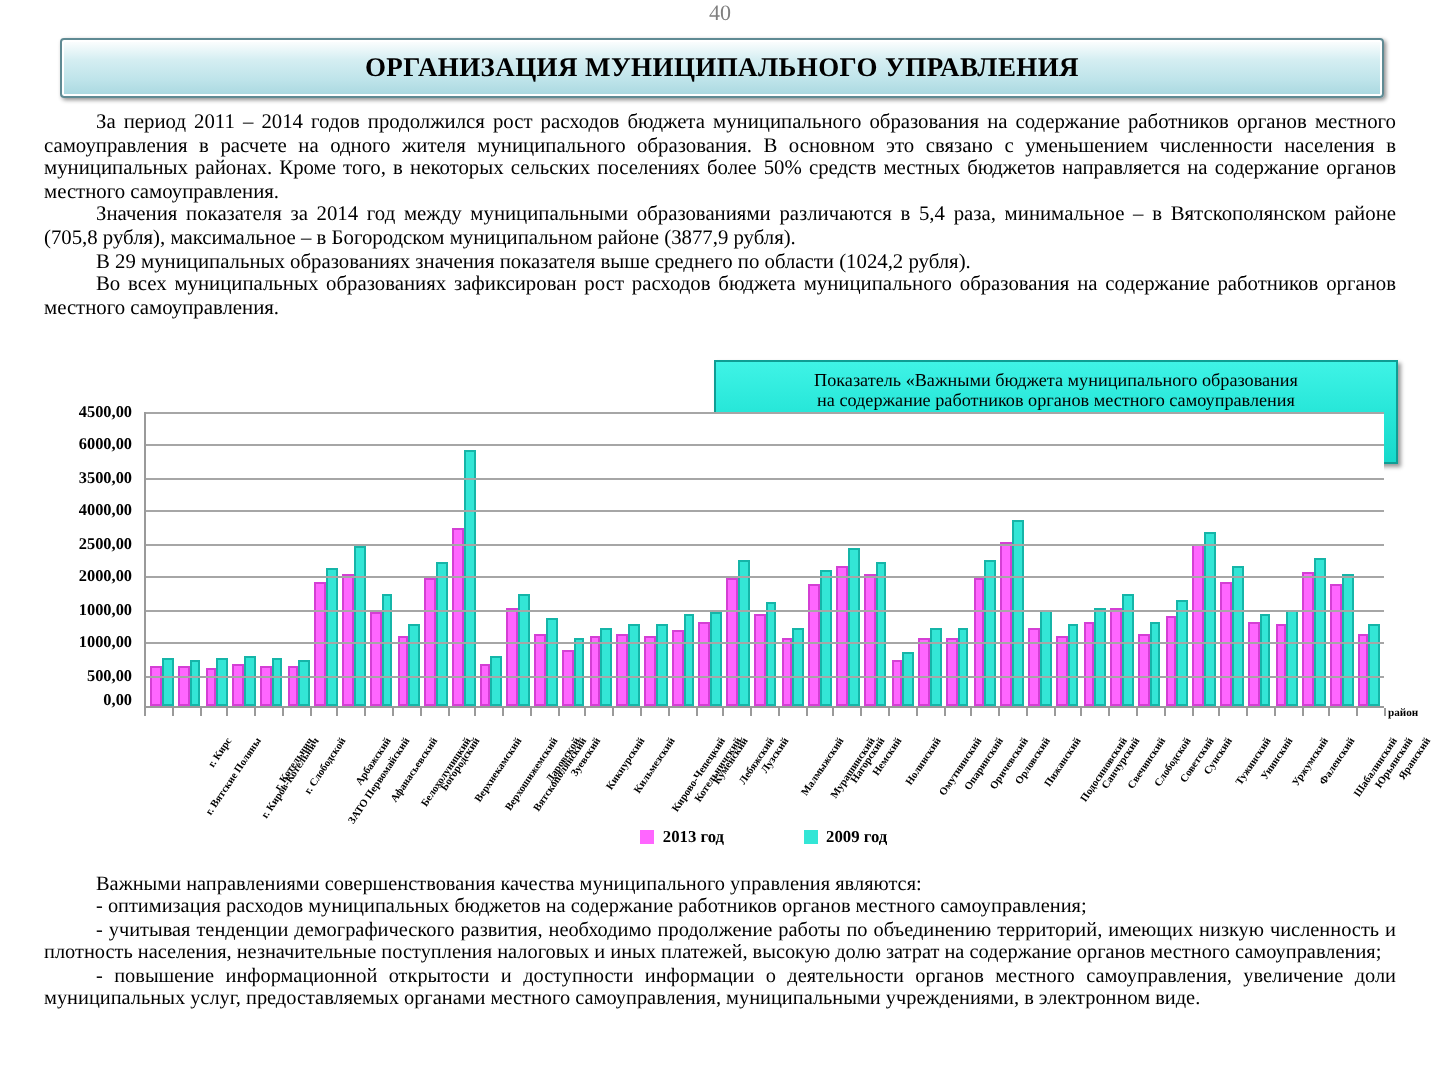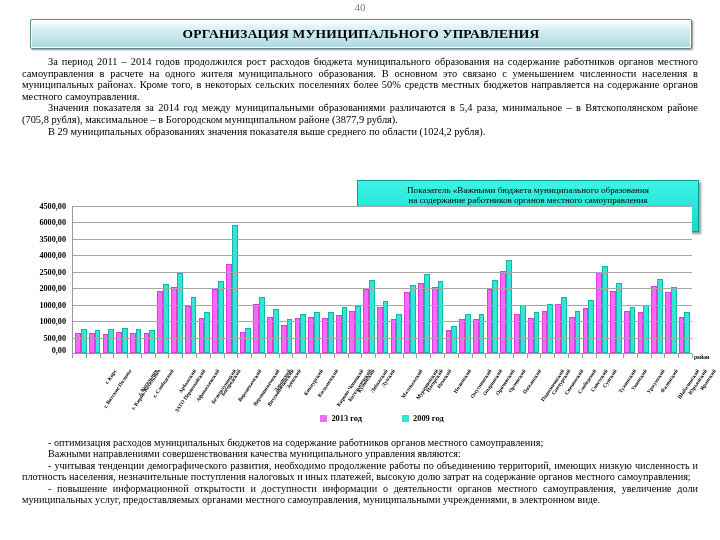--- a/index.html
+++ b/index.html
@@ -157,20 +157,21 @@
   <div class="page-number">40</div>
 
   <div class="title-banner">
     <div class="txt">ОРГАНИЗАЦИЯ МУНИЦИПАЛЬНОГО УПРАВЛЕНИЯ</div>
   </div>
 
   <div class="body-text">
     <p>За период 2011 – 2014 годов продолжился рост расходов бюджета муниципального образования на содержание работников органов местного самоуправления в расчете на одного жителя муниципального образования. В основном это связано с уменьшением численности населения в муниципальных районах. Кроме того, в некоторых сельских поселениях более 50% средств местных бюджетов направляется на содержание органов местного самоуправления.</p>
     <p>Значения показателя за 2014 год между муниципальными образованиями различаются в 5,4 раза, минимальное – в Вятскополянском районе (705,8 рубля), максимальное – в Богородском муниципальном районе (3877,9 рубля).</p>
     <p>В 29 муниципальных образованиях значения показателя выше среднего по области (1024,2 рубля).</p>
+    <p>Во всех муниципальных образованиях зафиксирован рост расходов бюджета муниципального образования на содержание работников органов местного самоуправления.</p>
   </div>
 
   <div class="chart-callout">
     <div>Показатель «Важными бюджета муниципального образования</div>
     <div>на содержание работников органов местного самоуправления</div>
     <div>в расчете на одного жителя муниципального образования»,</div>
     <div>рублей (по данным за 2014 год)</div>
   </div>
 
   <div class="chart-wrap">
@@ -481,19 +482,19 @@
         <span class="lbl">2013 год</span>
       </div>
       <div class="legend-item">
         <span class="swatch y2014"></span>
         <span class="lbl">2009 год</span>
       </div>
     </div>
   </div>
 
   <div class="bottom-text">
+    <p>Важными направлениями совершенствования качества муниципального управления являются:</p>
     <p>- оптимизация расходов муниципальных бюджетов на содержание работников органов местного самоуправления;</p>
-    <p>Важными направлениями совершенствования качества муниципального управления являются:</p>
     <p>- учитывая тенденции демографического развития, необходимо продолжение работы по объединению территорий, имеющих низкую численность и плотность населения, незначительные поступления налоговых и иных платежей, высокую долю затрат на содержание органов местного самоуправления;</p>
     <p>- повышение информационной открытости и доступности информации о деятельности органов местного самоуправления, увеличение доли муниципальных услуг, предоставляемых органами местного самоуправления, муниципальными учреждениями, в электронном виде.</p>
   </div>
 
 </div>
 
 </body></html>

